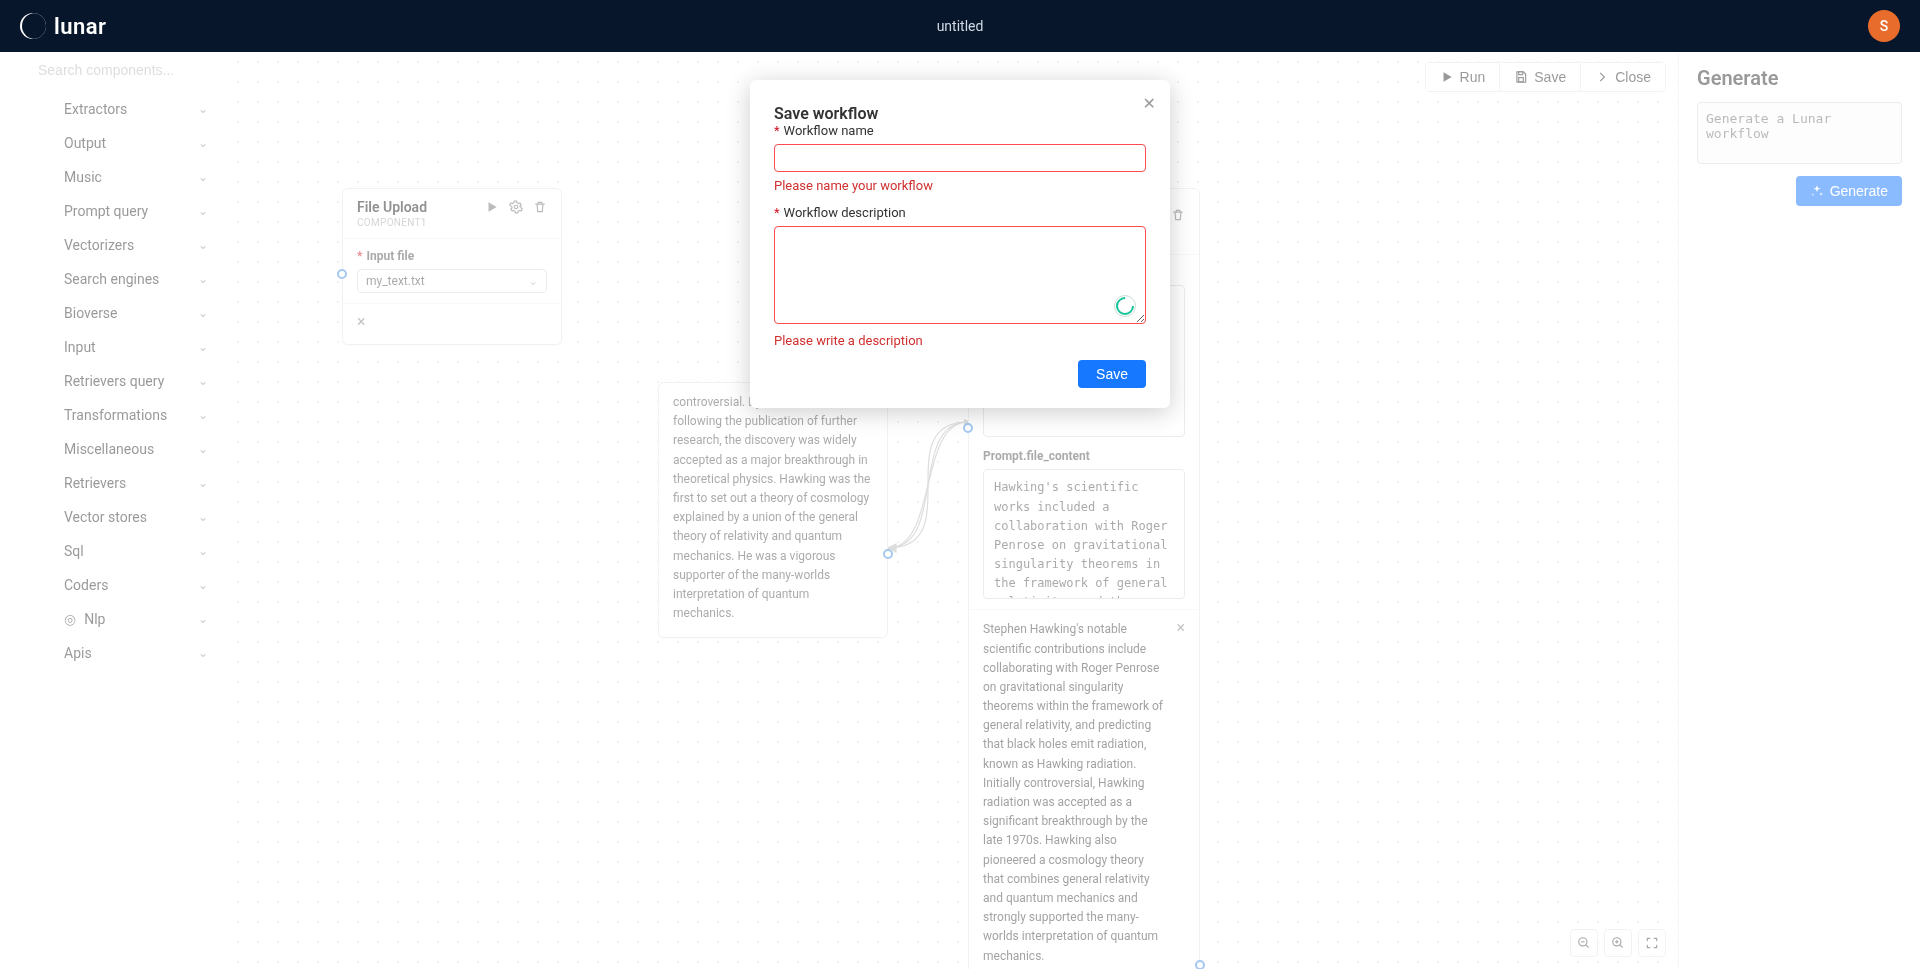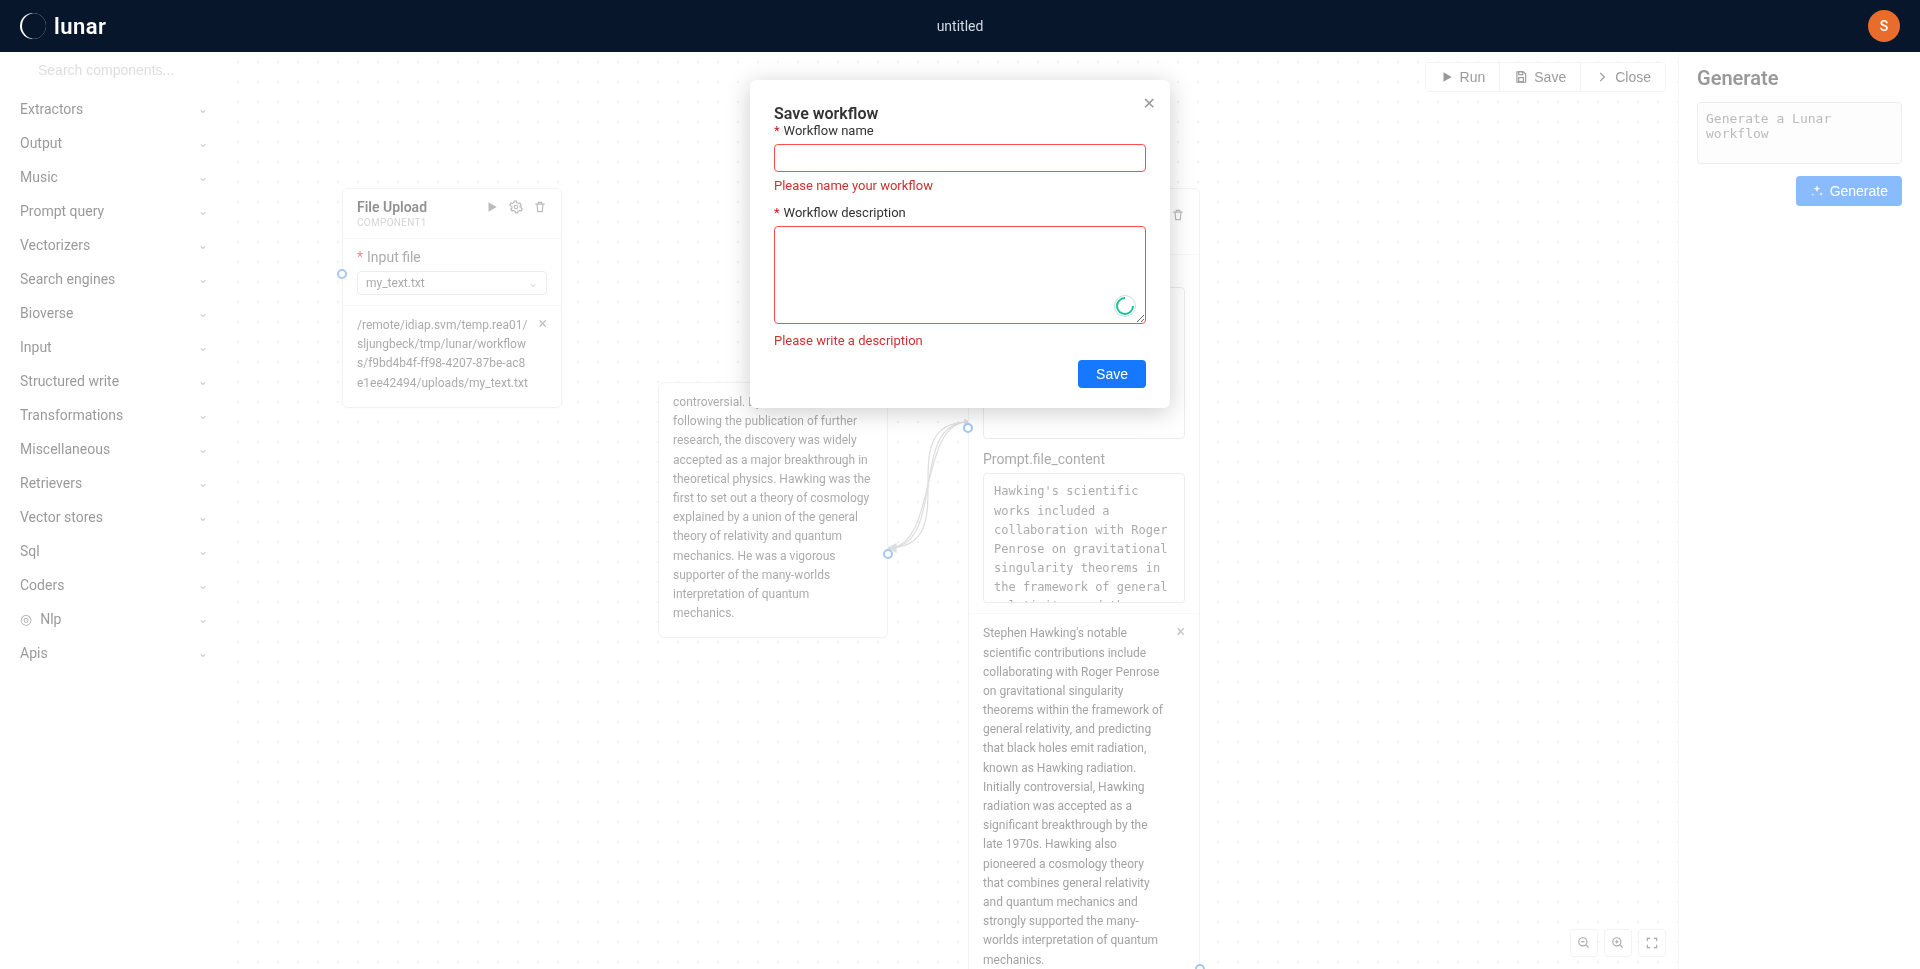--- a/index.html
+++ b/index.html
@@ -36,21 +36,21 @@
 
 .sidebar { width: 228px; border-right: none; background:#fff; display:flex; flex-direction:column; }
 .search-wrap { padding: 10px 14px; display:flex; align-items:center; gap:24px; color:#9aa; }
 .search-wrap input { border:none; outline:none; font-size:14px; flex:1; color:#333; }
 .search-wrap input::placeholder { color:#bbb; }
 .search-ico { width:16px; height:16px; }
 .side-list { padding: 4px 0; overflow-y:auto; }
 .side-item { display:flex; align-items:center; justify-content:space-between; padding: 9px 20px; font-size:14px; color:#333; cursor:pointer; }
 .side-item .chev { color:#999; font-size:12px; }
 .side-item .lead-ico { margin-right:8px; font-size:14px; color:#555; }
-.side-item-inner { display:flex; align-items:center; }
+.side-item-inner { display:flex; align-items:center;margin-left:44px; }
 
 
 .canvas-wrap { flex:1; position:relative; background:#fff; }
 .canvas-dots { position:absolute; inset:0; background-image: radial-gradient(#e5e5e5 1px, transparent 1px); background-size: 20px 20px; background-position: 0 0; }
 
 
 .toolbar { position:absolute; top:10px; right:12px; display:flex; border:1px solid #e5e5e5; border-radius:4px; background:#fff; overflow:hidden; }
 .toolbar button { background:#fff; border:none; border-left:1px solid #e5e5e5; padding:6px 14px; font-size:14px; display:flex; align-items:center; gap:6px; cursor:pointer; color:#333; }
 .toolbar button:first-child { border-left:none; }
 .toolbar svg { width:14px; height:14px; }
@@ -63,21 +63,21 @@
 
 .node { position:absolute; background:#fff; border:1px solid #e5e5e5; border-radius:6px; box-shadow:0 1px 2px rgba(0,0,0,.04); }
 .node-header { display:flex; align-items:center; padding:10px 14px 2px; gap:8px; }
 .node-title { font-size:14px; font-weight:600; color:#222; }
 .node-sub { font-size:10px; color:#aaa; padding:0 14px 10px; letter-spacing:.3px; }
 .node-icons { margin-left:auto; display:flex; gap:10px; color:#777; }
 .node-icons svg { width:14px; height:14px; cursor:pointer; }
 .node-divider { border-top:1px solid #f0f0f0; }
 
 .node-body { padding:10px 14px; }
-.field-label { font-size:14px; color:#555; margin-bottom:6px; }
+.field-label { font-size:12px; color:#555; margin-bottom:6px;font-weight:bold; }
 .field-label .req { color:#cf1322; margin-right:4px; }
 .select-box { border:1px solid #d9d9d9; border-radius:4px; padding:4px 8px; font-size:12px; display:flex; align-items:center; justify-content:space-between; color:#555; background:#fff;gap:24px; }
 .select-box .chev { color:#bbb; }
 
 .file-path-box { display:flex; align-items:flex-start; gap:10px; padding:10px 14px 14px; font-size:12px; color:#555; line-height:1.6; border-top:1px solid #f0f0f0; }
 .file-path-box .x { color:#888; cursor:pointer; font-size:16px; line-height:1; }
 .file-path-text { flex:1; word-break:break-all; }
 
 .handle { width:10px; height:10px; border:2px solid #4a90e2; background:#fff; border-radius:50%; position:absolute; }
 .handle.left { left:-6px; }
@@ -185,21 +185,21 @@
           <span class="chev">⌄</span>
         </div>
         <div class="side-item">
           <div class="side-item-inner">
             <span>Input</span>
           </div>
           <span class="chev">⌄</span>
         </div>
         <div class="side-item">
           <div class="side-item-inner">
-            <span>Structured write</span>
+            <span>Retrievers query</span>
           </div>
           <span class="chev">⌄</span>
         </div>
         <div class="side-item">
           <div class="side-item-inner">
             <span>Transformations</span>
           </div>
           <span class="chev">⌄</span>
         </div>
         <div class="side-item">
@@ -303,21 +303,20 @@
       <div class="node-sub">COMPONENT1</div>
       <div class="node-divider"></div>
       <div class="node-body">
         <div class="field-label"><span class="req">*</span><span>Input file</span></div>
         <div class="select-box">
           <span>my_text.txt</span>
           <span class="chev">⌄</span>
         </div>
       </div>
       <div class="file-path-box">
-        <div class="file-path-text">/remote/idiap.svm/temp.rea01/sljungbeck/tmp/lunar/workflows/f9bd4b4f-ff98-4207-87be-ac8e1ee42494/uploads/my_text.txt</div>
         <span class="x">×</span>
       </div>
     </div>
 
     <div class="node" style="left:430px; top:330px; width:230px; padding:10px 14px 14px;">
       <span class="handle right" style="top:166px;"></span>
       <div style="font-size:12px; color:#555; line-height:1.6;">controversial. By the late 1970s, and following the publication of further research, the discovery was widely accepted as a major breakthrough in theoretical physics. Hawking was the first to set out a theory of cosmology explained by a union of the general theory of relativity and quantum mechanics. He was a vigorous supporter of the many-worlds interpretation of quantum mechanics.</div>
     </div>
 
     <div class="node" style="left:740px; top:136px; width:232px;">

